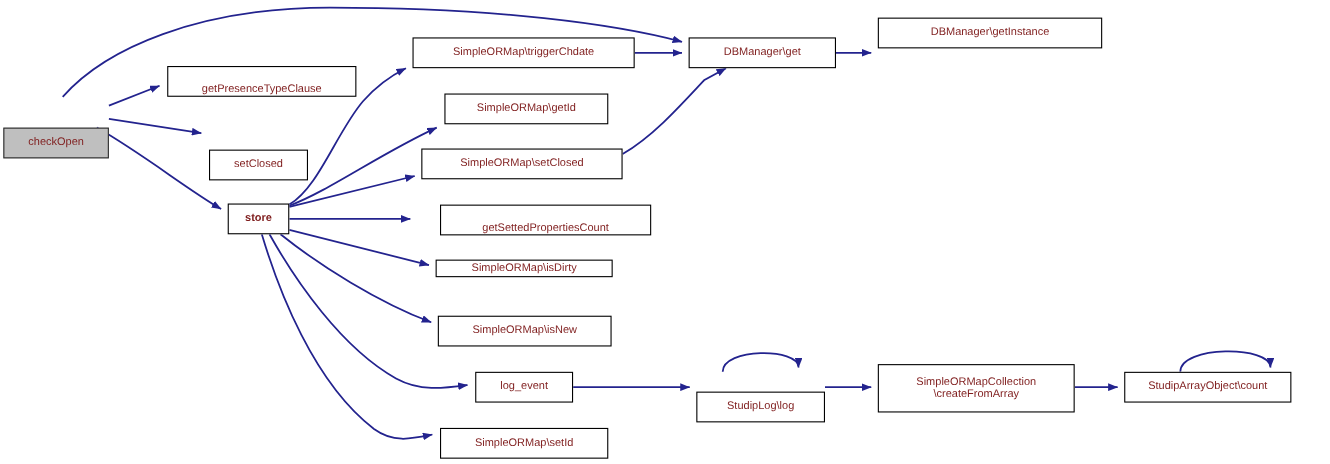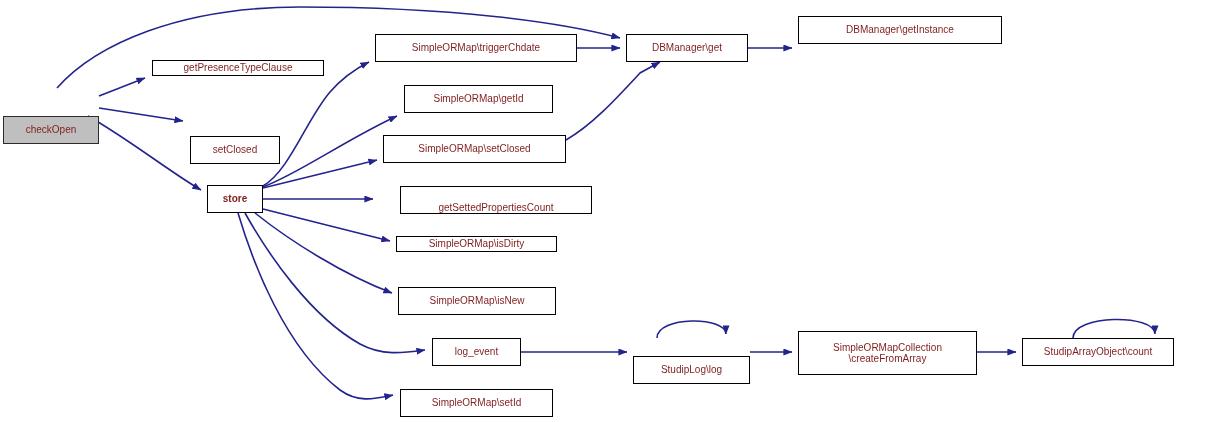--- a/index.html
+++ b/index.html
@@ -101,32 +101,32 @@
       <path d="M750,352 L792,352"></path>
 
       <path d="M977,352 L1016,352"></path>
 
       <path d="M1073,338 C1073,314 1155,314 1155,334"></path>
     </g>
   </svg>
 
   <div id="node-layer">
       <div class="gnode highlight" style="left: 3px; top: 88px; width: 96px; height: 28px;"><span class="nlabel">checkOpen</span></div>
-      <div class="gnode" style="left: 152px; top: 60px; width: 172px; height: 16px;"><span class="nlabel">getPresenceTypeClause</span></div>
+      <div class="gnode" style="left: 152px; top: 60px; width: 172px; height: 28px; align-items: flex-end;"><span class="nlabel">getPresenceTypeClause</span></div>
       <div class="gnode" style="left: 190px; top: 110px; width: 90px; height: 28px; margin-top: 26px;"><span class="nlabel">setClosed</span></div>
       <div class="gnode" style="left: 207px; top: 185px; width: 56px; height: 28px; font-weight: bold;"><span class="nlabel">store</span></div>
       <div class="gnode" style="left: 375px; top: 34px; width: 202px; height: 28px;"><span class="nlabel">SimpleORMap\triggerChdate</span></div>
       <div class="gnode" style="left: 404px; top: 85px; width: 149px; height: 28px;"><span class="nlabel">SimpleORMap\getId</span></div>
       <div class="gnode" style="left: 383px; top: 135px; width: 183px; height: 28px;"><span class="nlabel">SimpleORMap\setClosed</span></div>
       <div class="gnode" style="left: 400px; top: 186px; width: 192px; height: 28px; align-items: flex-end;"><span class="nlabel">getSettedPropertiesCount</span></div>
       <div class="gnode" style="left: 396px; top: 236px; width: 161px; height: 16px;"><span class="nlabel">SimpleORMap\isDirty</span></div>
       <div class="gnode" style="left: 398px; top: 287px; width: 158px; height: 28px;"><span class="nlabel">SimpleORMap\isNew</span></div>
       <div class="gnode" style="left: 432px; top: 338px; width: 89px; height: 28px;"><span class="nlabel">log_event</span></div>
       <div class="gnode" style="left: 400px; top: 389px; width: 153px; height: 28px;"><span class="nlabel">SimpleORMap\setId</span></div>
-      <div class="gnode" style="left: 626px; top: 34px; width: 122px; height: 28px;"><span class="nlabel">DBManager\get</span></div>
+      <div class="gnode" style="left: 626px; top: 34px; width: 134px; height: 28px;"><span class="nlabel">DBManager\get</span></div>
       <div class="gnode" style="left: 798px; top: 16px; width: 204px; height: 28px;"><span class="nlabel">DBManager\getInstance</span></div>
       <div class="gnode" style="left: 633px; top: 356px; width: 117px; height: 28px;"><span class="nlabel">StudipLog\log</span></div>
       <div class="gnode" style="left: 798px; top: 331px; width: 179px; height: 44px;"><span class="nlabel">SimpleORMapCollection
 \createFromArray</span></div>
       <div class="gnode" style="left: 1022px; top: 338px; width: 152px; height: 28px;"><span class="nlabel">StudipArrayObject\count</span></div>
     </div>
 
 </div>
 
 </body></html>

